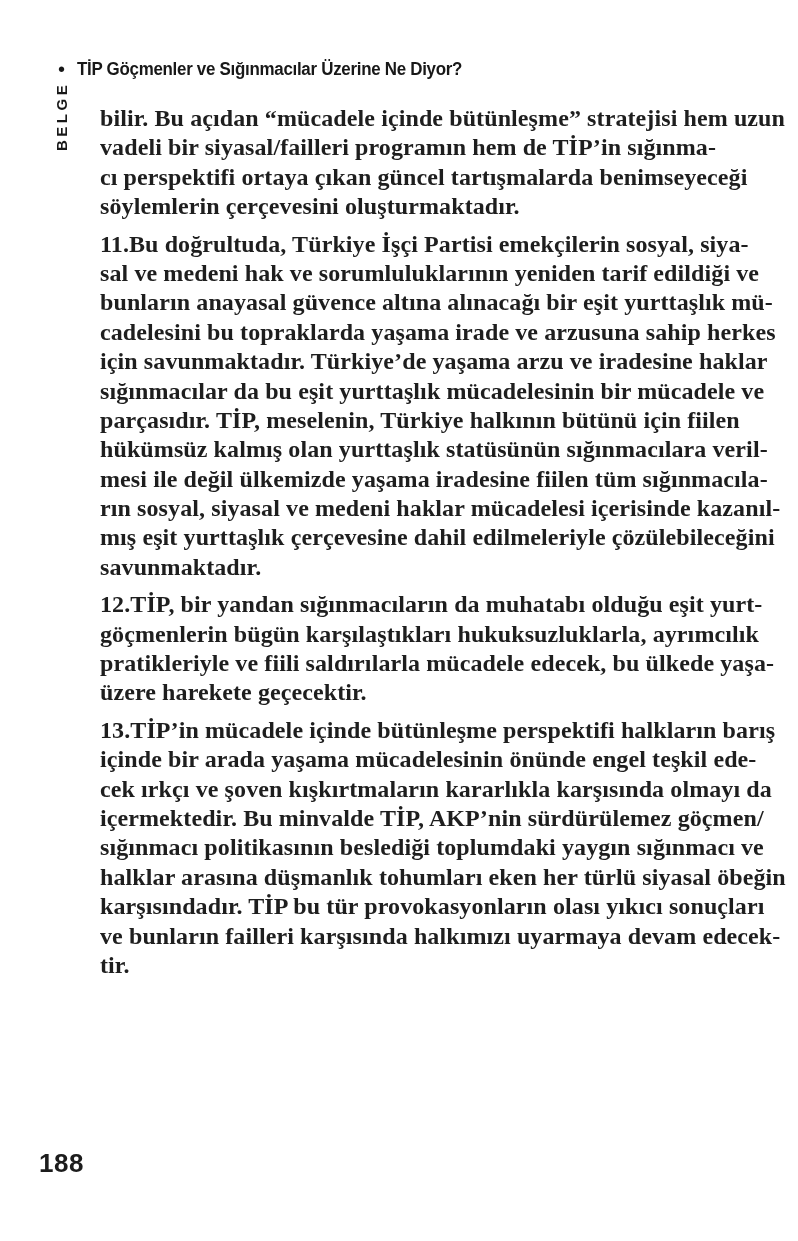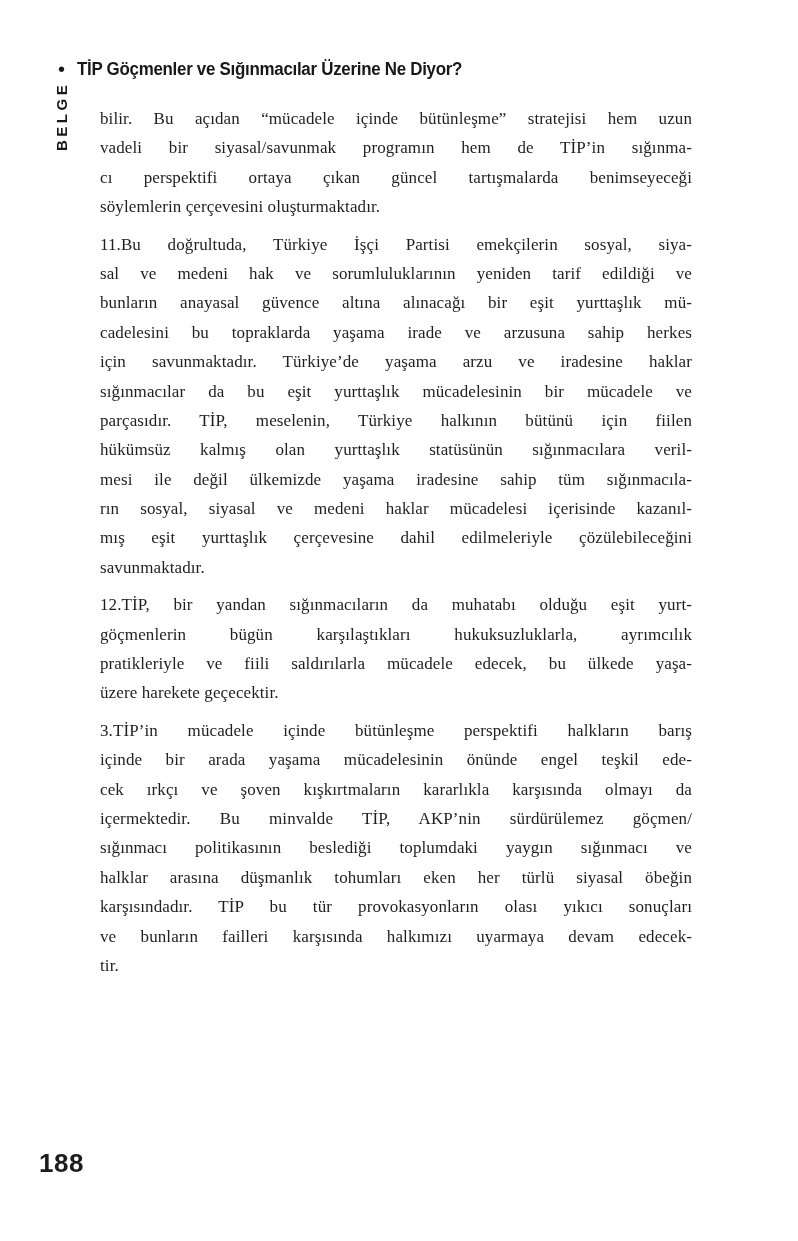--- a/index.html
+++ b/index.html
@@ -67,27 +67,28 @@
     left: 100px;
     top: 104px;
     width: 592px;
     color: #1e1e1e;
   }
   .para {
     margin: 0 0 8px 0;
   }
   .para .line {
     font-family: "Liberation Serif", serif;
-    font-size: 17px;
+    font-size: 24px;
     line-height: 29.4px;
     height: 29.4px;
     text-align: justify;
     text-align-last: justify;
     white-space: nowrap;
     letter-spacing: 0.1px;
+    font-weight: bold;
   }
   .para .line.last {
     text-align-last: left;
   }
 
   
   .page-number {
     position: absolute;
     left: 39px;
     top: 1148px;
@@ -106,46 +107,46 @@
   <div class="running-header">
     <span class="header-bullet">•</span>
     <span class="header-title">TİP Göçmenler ve Sığınmacılar Üzerine Ne Diyor?</span>
   </div>
 
   <div class="side-label">BELGE</div>
 
   <div class="body-column">
       <div class="para">
         <div class="line">bilir. Bu açıdan “mücadele içinde bütünleşme” stratejisi hem uzun</div>
-        <div class="line">vadeli bir siyasal/savunmak programın hem de TİP’in sığınma-</div>
+        <div class="line">vadeli bir siyasal/failleri programın hem de TİP’in sığınma-</div>
         <div class="line">cı perspektifi ortaya çıkan güncel tartışmalarda benimseyeceği</div>
         <div class="line last">söylemlerin çerçevesini oluşturmaktadır.</div>
       </div>
       <div class="para">
         <div class="line">11.Bu doğrultuda, Türkiye İşçi Partisi emekçilerin sosyal, siya-</div>
         <div class="line">sal ve medeni hak ve sorumluluklarının yeniden tarif edildiği ve</div>
         <div class="line">bunların anayasal güvence altına alınacağı bir eşit yurttaşlık mü-</div>
         <div class="line">cadelesini bu topraklarda yaşama irade ve arzusuna sahip herkes</div>
         <div class="line">için savunmaktadır. Türkiye’de yaşama arzu ve iradesine haklar</div>
         <div class="line">sığınmacılar da bu eşit yurttaşlık mücadelesinin bir mücadele ve</div>
         <div class="line">parçasıdır. TİP, meselenin, Türkiye halkının bütünü için fiilen</div>
         <div class="line">hükümsüz kalmış olan yurttaşlık statüsünün sığınmacılara veril-</div>
-        <div class="line">mesi ile değil ülkemizde yaşama iradesine sahip tüm sığınmacıla-</div>
+        <div class="line">mesi ile değil ülkemizde yaşama iradesine fiilen tüm sığınmacıla-</div>
         <div class="line">rın sosyal, siyasal ve medeni haklar mücadelesi içerisinde kazanıl-</div>
         <div class="line">mış eşit yurttaşlık çerçevesine dahil edilmeleriyle çözülebileceğini</div>
         <div class="line last">savunmaktadır.</div>
       </div>
       <div class="para">
         <div class="line">12.TİP, bir yandan sığınmacıların da muhatabı olduğu eşit yurt-</div>
         <div class="line">göçmenlerin bügün karşılaştıkları hukuksuzluklarla, ayrımcılık</div>
         <div class="line">pratikleriyle ve fiili saldırılarla mücadele edecek, bu ülkede yaşa-</div>
         <div class="line last">üzere harekete geçecektir.</div>
       </div>
       <div class="para">
-        <div class="line">3.TİP’in mücadele içinde bütünleşme perspektifi halkların barış</div>
+        <div class="line">13.TİP’in mücadele içinde bütünleşme perspektifi halkların barış</div>
         <div class="line">içinde bir arada yaşama mücadelesinin önünde engel teşkil ede-</div>
         <div class="line">cek ırkçı ve şoven kışkırtmaların kararlıkla karşısında olmayı da</div>
         <div class="line">içermektedir. Bu minvalde TİP, AKP’nin sürdürülemez göçmen/</div>
         <div class="line">sığınmacı politikasının beslediği toplumdaki yaygın sığınmacı ve</div>
         <div class="line">halklar arasına düşmanlık tohumları eken her türlü siyasal öbeğin</div>
         <div class="line">karşısındadır. TİP bu tür provokasyonların olası yıkıcı sonuçları</div>
         <div class="line">ve bunların failleri karşısında halkımızı uyarmaya devam edecek-</div>
         <div class="line last">tir.</div>
       </div>
     </div>

